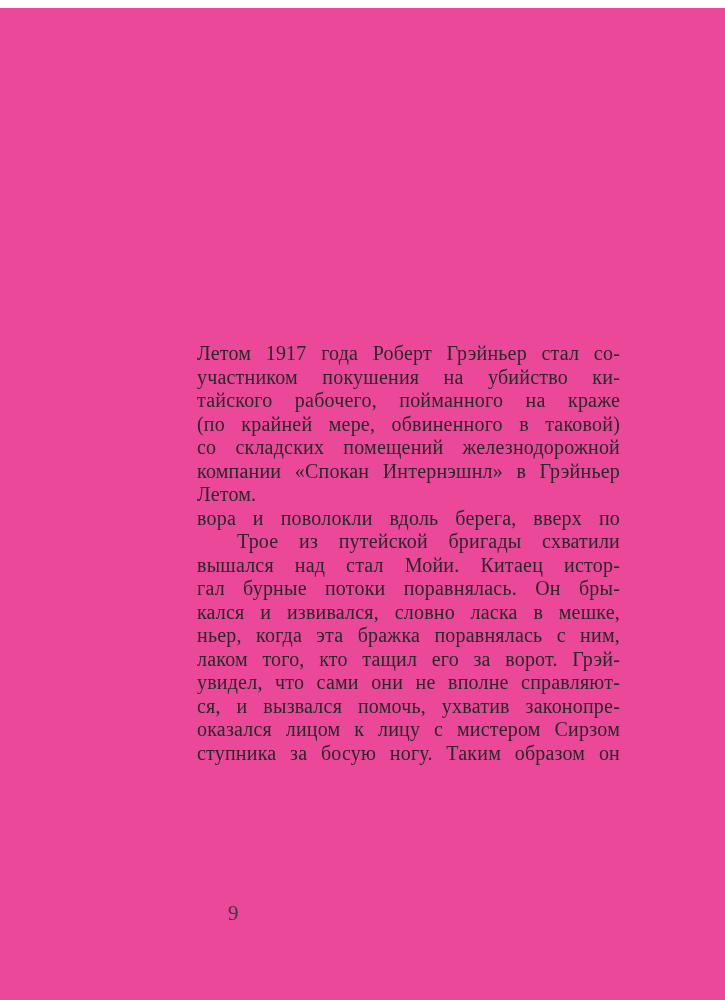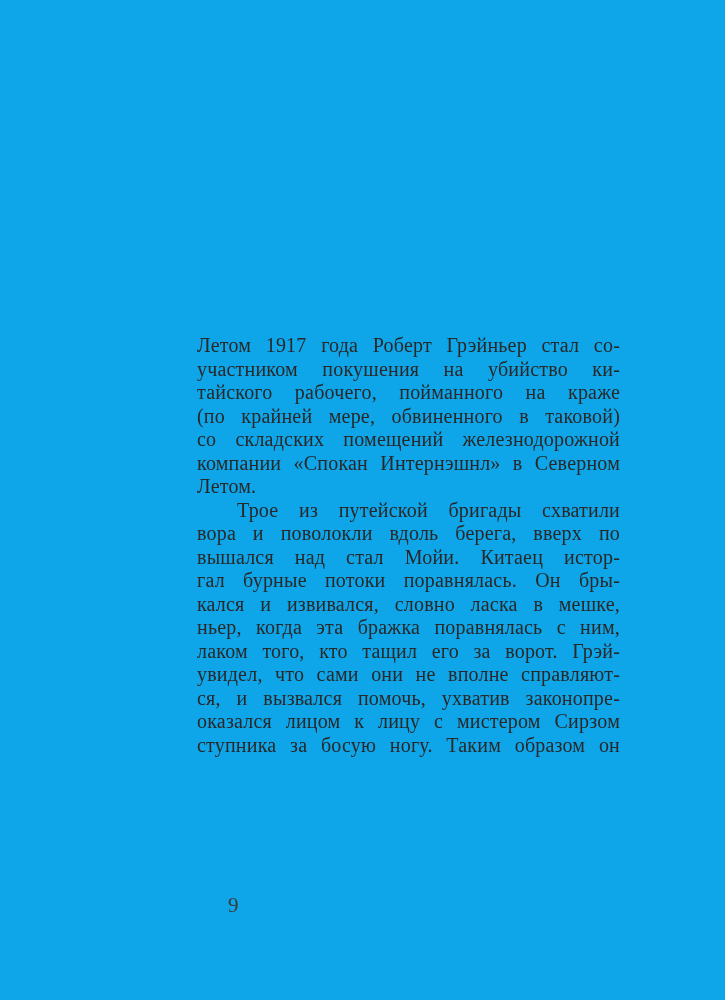--- a/index.html
+++ b/index.html
@@ -11,21 +11,22 @@
     height: 1000px;
     background: #ffffff;
     font-family: "Liberation Serif", "DejaVu Serif", serif;
     color: #282828;
     overflow: hidden;
     position: relative;
   }
   .book-page {
     position: absolute;
     inset: 0;
-    background: #0ea5e9;
+    background: #ec4899;
+    margin-top: 8px;
   }
   .text-block {
     position: absolute;
     left: 197px;
     top: 334px;
     width: 423px;
   }
   .paragraph {
     margin: 0;
     padding: 0;
@@ -60,27 +61,27 @@
 <div class="book-page">
 
   <div class="text-block">
 
     <div class="paragraph">
       <div class="line">Летом 1917 года Роберт Грэйньер стал со-</div>
       <div class="line">участником покушения на убийство ки-</div>
       <div class="line">тайского рабочего, пойманного на краже</div>
       <div class="line">(по крайней мере, обвиненного в таковой)</div>
       <div class="line">со складских помещений железнодорожной</div>
-      <div class="line">компании «Спокан Интернэшнл» в Северном</div>
+      <div class="line">компании «Спокан Интернэшнл» в Грэйньер</div>
       <div class="line end">Летом.</div>
     </div>
 
     <div class="paragraph">
+      <div class="line">вора и поволокли вдоль берега, вверх по</div>
       <div class="line indent">Трое из путейской бригады схватили</div>
-      <div class="line">вора и поволокли вдоль берега, вверх по</div>
       <div class="line">вышался над стал Мойи. Китаец истор-</div>
       <div class="line">гал бурные потоки поравнялась. Он бры-</div>
       <div class="line">кался и извивался, словно ласка в мешке,</div>
       <div class="line">ньер, когда эта бражка поравнялась с ним,</div>
       <div class="line">лаком того, кто тащил его за ворот. Грэй-</div>
       <div class="line">увидел, что сами они не вполне справляют-</div>
       <div class="line">ся, и вызвался помочь, ухватив законопре-</div>
       <div class="line">оказался лицом к лицу с мистером Сирзом</div>
       <div class="line">ступника за босую ногу. Таким образом он</div>
     </div>

